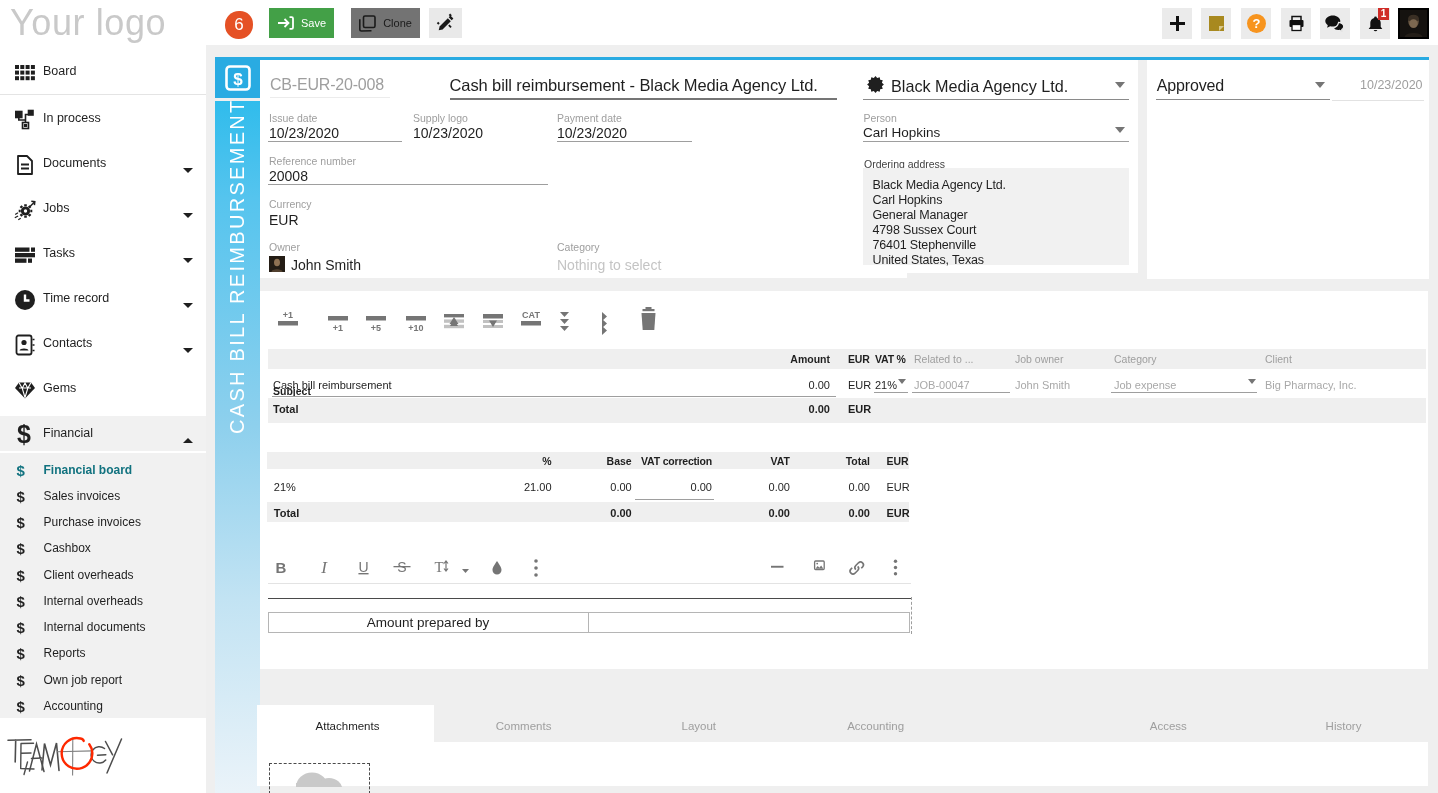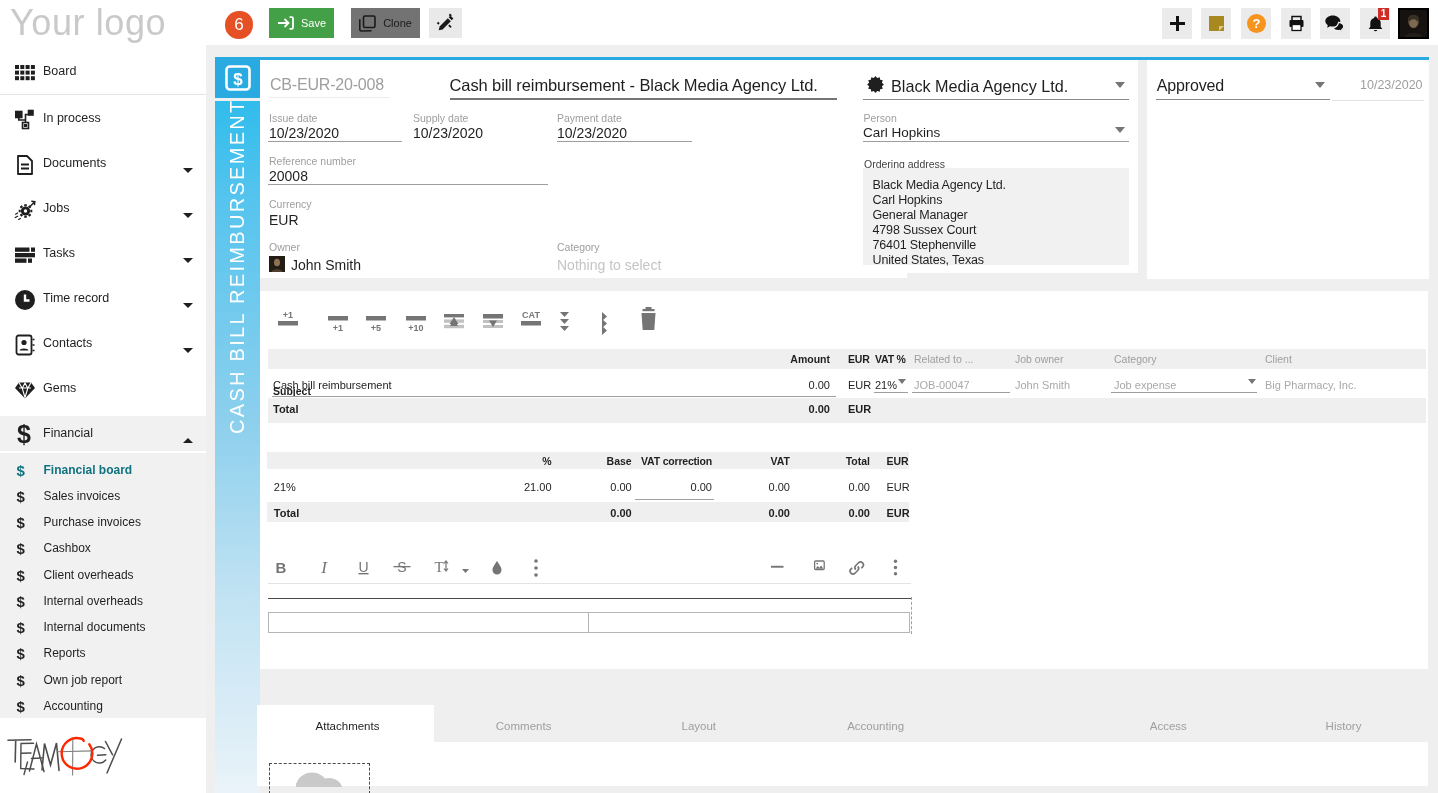--- a/index.html
+++ b/index.html
@@ -319,21 +319,21 @@
       </div>
 </div>
 <div id="card1" class="card abs">
   <div class="abs" style="left:10px;top:16px;font-size:16px;color:#9e9e9e;letter-spacing:-0.2px;">CB-EUR-20-008</div>
   <div class="abs" style="left:10px;top:37px;width:120px;height:1px;background:#ececec;"></div>
   <div class="abs" style="left:189.5px;top:16px;font-size:16.5px;color:#1f1f1f;white-space:nowrap;letter-spacing:-0.1px;">Cash bill reimbursement - Black Media Agency Ltd.</div>
   <div class="abs" style="left:190px;top:38.5px;width:387px;height:1.5px;background:#757575;"></div>
   <div class="lbl" style="left:9px;top:52px;">Issue date</div>
   <div class="val" style="left:9px;top:65px;">10/23/2020</div>
   <div class="uline" style="left:8px;top:81px;width:134px;"></div>
-  <div class="lbl" style="left:153px;top:52px;">Supply date</div>
+  <div class="lbl" style="left:153px;top:52px;">Supply logo</div>
   <div class="val" style="left:153px;top:65px;">10/23/2020</div>
   <div class="lbl" style="left:297px;top:52px;">Payment date</div>
   <div class="val" style="left:297px;top:65px;">10/23/2020</div>
   <div class="uline" style="left:297px;top:81px;width:135px;"></div>
   <div class="lbl" style="left:9px;top:95px;">Reference number</div>
   <div class="val" style="left:9px;top:108.5px;">20008</div>
   <div class="uline" style="left:8px;top:124.5px;width:280px;"></div>
   <div class="lbl" style="left:9px;top:138.5px;">Currency</div>
   <div class="val" style="left:9px;top:152px;">EUR</div>
   <div class="lbl" style="left:9px;top:181px;">Owner</div>
@@ -495,20 +495,21 @@
             <circle cx="0" cy="1.8" r="1.7"></circle>
             <circle cx="0" cy="8" r="1.7"></circle>
             <circle cx="0" cy="14.2" r="1.7"></circle>
           </g>
     </g>
   </svg>
   <div class="abs" style="left:7.5px;top:292px;width:643px;height:1px;background:#e3e3e3;"></div>
   <div class="abs" style="left:8px;top:306.5px;width:643px;height:1.5px;background:#4a4a4a;"></div>
   <div class="abs" style="left:8px;top:320.5px;width:641.5px;height:21px;border:1px solid #b5b5b5;"></div>
   <div class="abs" style="left:328px;top:320.5px;width:1px;height:21px;background:#b5b5b5;"></div>
+  <div class="abs" style="left:8px;top:320.5px;width:320px;height:21px;font-size:13.5px;color:#1f1f1f;display:flex;align-items:center;justify-content:center;">Amount prepared by</div>
   <div class="abs" style="left:651px;top:306px;width:1px;height:37px;border-right:1px dashed #9e9e9e;"></div>
 </div>
 <div id="tabs">
   <div class="abs" style="left:257px;top:705px;width:177px;height:37px;background:#fff;"></div>
   <div class="tablbl" style="left:347.5px;color:#1f1f1f;">Attachments</div>
   <div class="tablbl" style="left:523.6px;">Comments</div>
   <div class="tablbl" style="left:698.8px;">Layout</div>
   <div class="tablbl" style="left:875.6px;">Accounting</div>
   <div class="tablbl" style="left:1168.3px;">Access</div>
   <div class="tablbl" style="left:1343.5px;">History</div>

